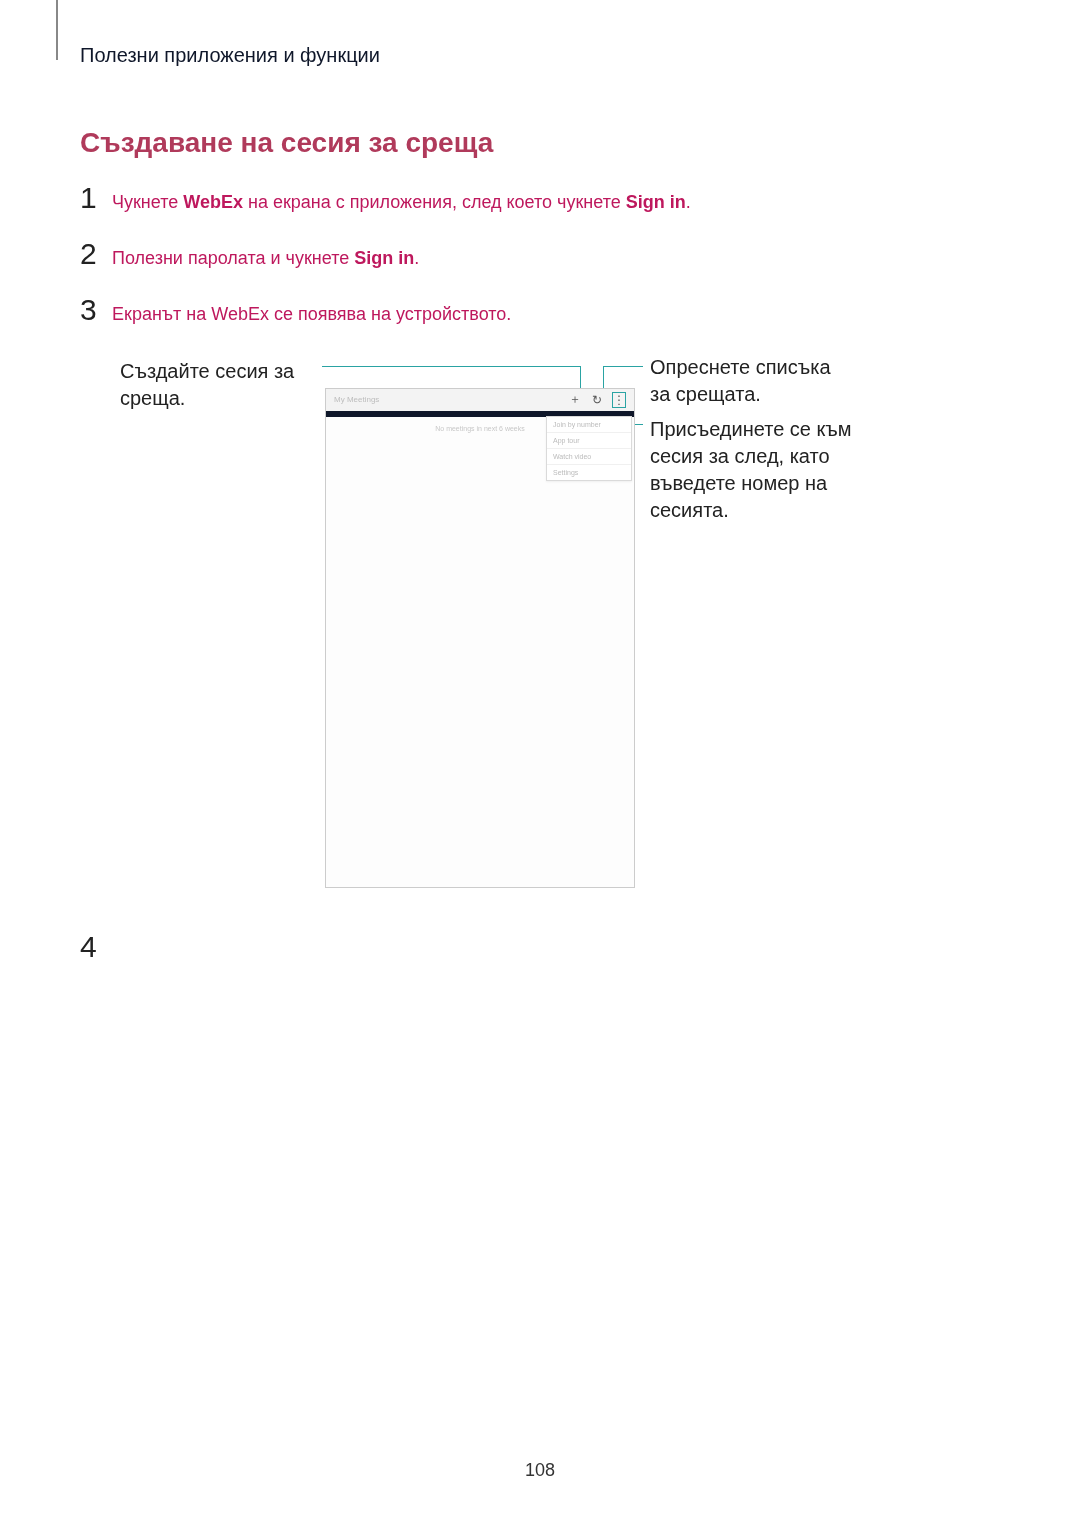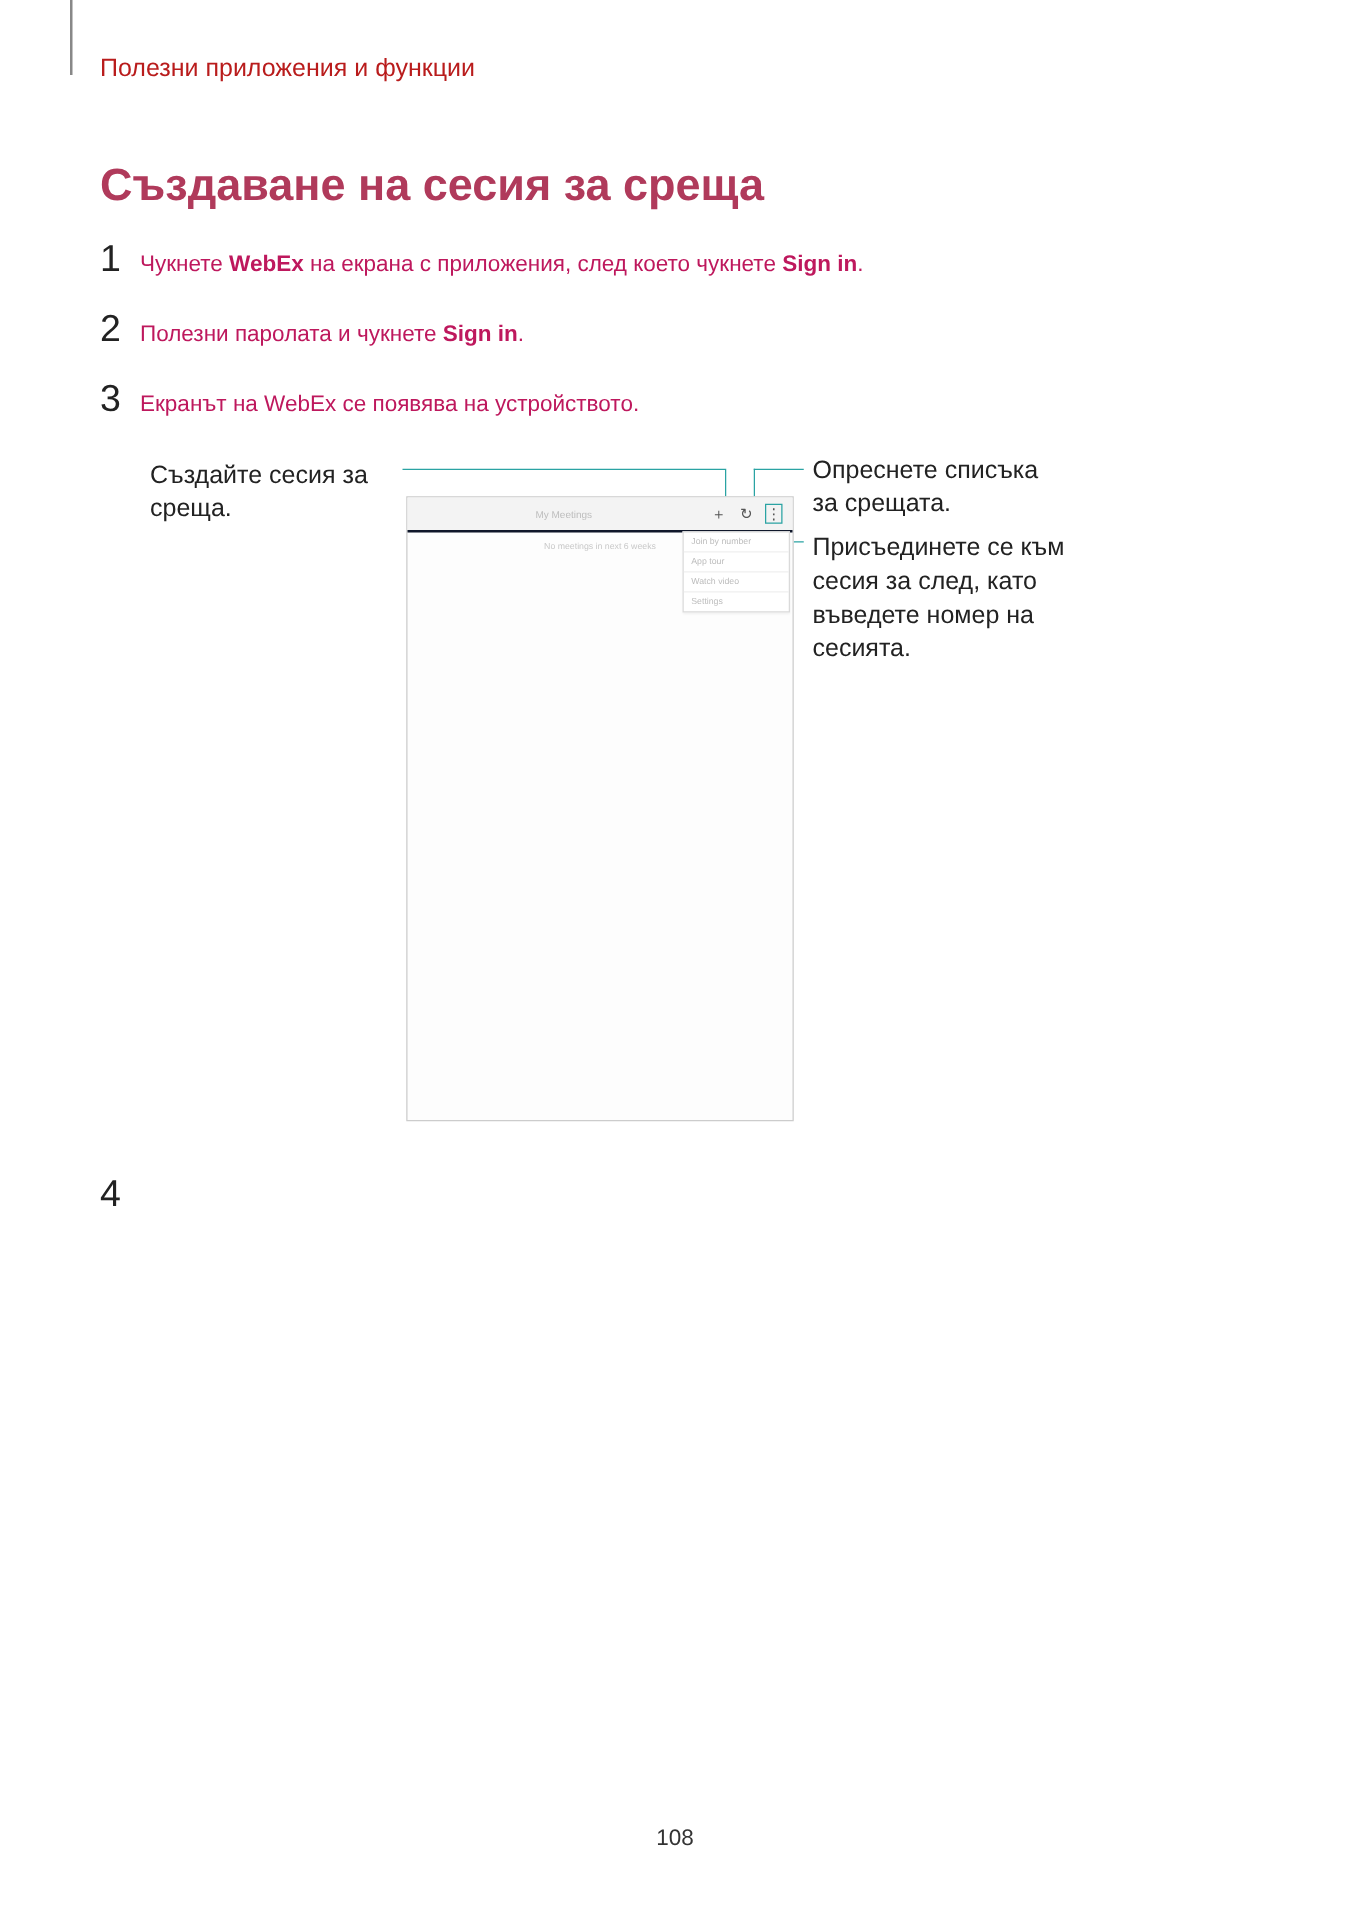--- a/index.html
+++ b/index.html
@@ -1,39 +1,39 @@
 <!DOCTYPE html>
 <html><head>
 <meta charset="utf-8">
 <style>
   * { box-sizing: border-box; margin: 0; padding: 0; }
   html, body { width: 1080px; height: 1527px; background: #fff; font-family: Arial, Helvetica, sans-serif; color: #222; }
   .page { position: relative; width: 1080px; height: 1527px; padding: 40px 80px 0 80px; }
   .left-rule { position: absolute; left: 56px; top: 0; width: 2px; height: 60px; background: #888; }
-  .header-title { font-size: 20px; color: #b91c1c; margin-top: 4px; margin-left: 0; font-weight: 400; }
-  .section-title { font-size: 36px; color: #b03a5b; font-weight: 700; margin-top: 60px; margin-bottom: 22px; }
+  .header-title { font-size: 20px; color: #0f172a; margin-top: 4px; margin-left: 0; font-weight: 400; }
+  .section-title { font-size: 28px; color: #b03a5b; font-weight: 700; margin-top: 60px; margin-bottom: 22px; }
   .steps { margin-left: 0; }
   .step { display: flex; align-items: baseline; margin-bottom: 22px; }
   .step-num { font-size: 30px; font-weight: 400; width: 32px; flex-shrink: 0; color: #222; }
   .step-text { font-size: 18px; color: #be185d; line-height: 1.4; }
   .step-text b { font-weight: 700; }
   .plus-inline { font-size: 24px; font-weight: 700; vertical-align: middle; line-height: 0; }
 
   .diagram-wrap { position: relative; width: 900px; height: 560px; margin: 0 auto 20px auto; }
 
   .callout { position: absolute; font-size: 20px; color: #222; line-height: 1.35; }
   .callout-left { text-align: left; }
   .callout-right { text-align: left; }
 
   .connector { position: absolute; background: #2aa3a3; }
   .connector-h { height: 1px; }
   .connector-v { width: 1px; }
 
   .device { position: absolute; left: 235px; top: 38px; width: 310px; height: 500px; background: #fdfdfd; border: 1px solid #ccc; }
-  .device-header { height: 28px; background: #f3f3f3; border-bottom: 2px solid #0f172a; display: flex; align-items: center; padding: 0 8px; text-align: center; }
+  .device-header { height: 28px; background: #f3f3f3; border-bottom: 6px solid #0f172a; display: flex; align-items: center; padding: 0 8px; }
   .dev-title { font-size: 8px; color: #bdbdbd; filter: blur(0.5px); flex: 1; }
   .dev-icons { display: flex; gap: 8px; align-items: center; }
   .dev-icon { width: 14px; height: 14px; display: flex; align-items: center; justify-content: center; color: #555; font-size: 12px; }
   .dev-icon.more { border: 1px solid #2aa3a3; height: 16px; width: 14px; }
   .dev-icon.more span { line-height: 1; }
   .device-body { padding: 8px 10px; font-size: 7px; color: #c8c8c8; text-align: center; filter: blur(0.5px); }
 
   .dropdown { position: absolute; left: 456px; top: 66px; width: 86px; background: #fff; border: 1px solid #dadada; box-shadow: 0 1px 2px rgba(0,0,0,0.06); }
   .dd-item { font-size: 7px; color: #bcbcbc; padding: 4px 6px; border-bottom: 1px solid #f0f0f0; filter: blur(0.5px); }
   .dd-item:last-child { border-bottom: none; }

